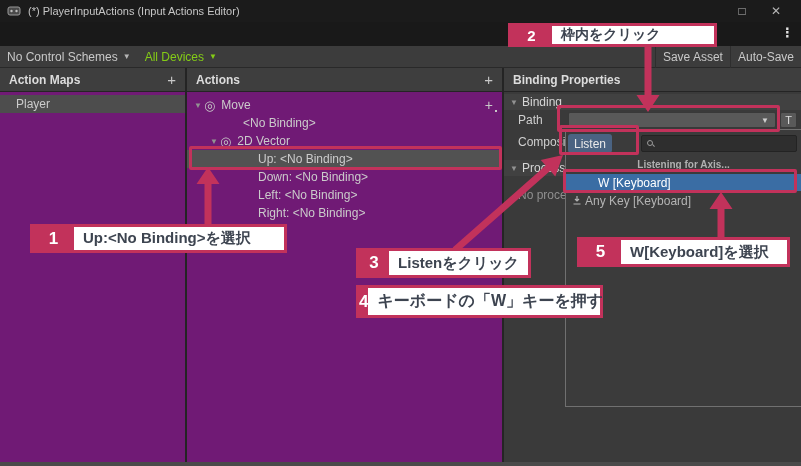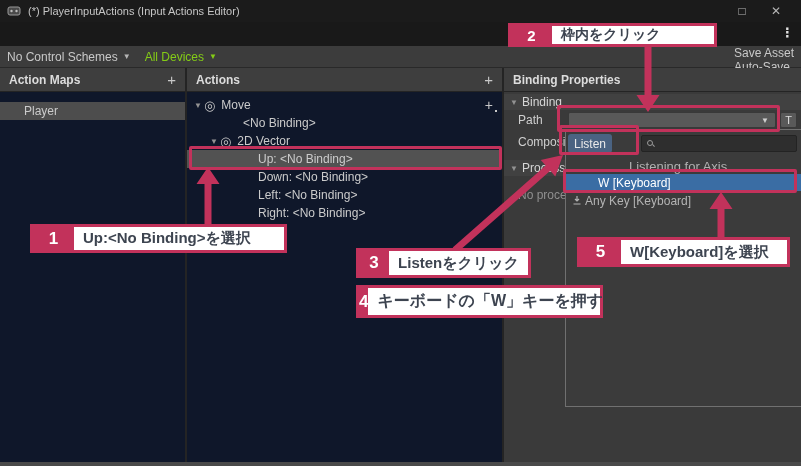--- a/index.html
+++ b/index.html
@@ -24,38 +24,38 @@
          display:flex; align-items:center; padding-left:8px; font-size:12px; color:#d2d2d2;
          white-space:nowrap; overflow:hidden; }
   .kebab { position:absolute; right:7px; top:3px; color:#e2e2e2; font-size:13px; font-weight:bold; }
 
   
   .toolbar { position:absolute; left:0; top:46px; width:100%; height:22px; background:#3c3c3c;
              border-bottom:1px solid #292929; display:flex; align-items:center; font-size:12px;justify-content:space-between; }
   .tb-item { display:flex; align-items:center; height:22px; padding:0 7px; color:#c9c9c9; }
   .tb-item .caret { font-size:8px; margin-left:5px; color:#b5b5b5; }
   .tb-item.disabled, .tb-item.disabled .caret { color:#84cc16; }
-  .tb-right { margin-left:auto; display:flex; height:22px;flex-direction:column; }
+  .tb-right { margin-left:auto; display:flex; height:22px; }
   .tb-sep { width:1px; height:22px; background:#2e2e2e; }
 
   
   .main { position:absolute; left:0; top:68px; width:100%; height:394px; display:flex; }
-  .panel { position:relative; height:100%; background:#0f172a; }
+  .panel { position:relative; height:100%; background:#701a75; }
   .panel.maps { width:187px; border-right:2px solid #242424; }
   .panel.actions { width:317px; border-right:2px solid #242424; }
   .panel.bindprops { flex:1; background:#3a3a3a; }
   .panel-header { height:24px; background:#3e3e3e; border-bottom:1px solid #242424;
                   display:flex; align-items:center; padding:0 9px; }
   .panel-header .ph-title { font-size:12px; font-weight:bold; color:#dcdcdc; }
   .panel-header .ph-add { margin-left:auto; color:#c8c8c8; font-size:15px; line-height:1; }
 
   .row { height:18px; display:flex; align-items:center; font-size:12px; color:#cbcbcb;
          white-space:nowrap; }
   .maps .row.selected { background:#4d4d4d; }
-  .maps .row { padding-left:24px; margin-top:10px; }
+  .maps .row { padding-left:16px; margin-top:3px; }
 
   .tree { padding-top:4px; }
   .fold { font-size:8px; color:#929292; width:10px; }
   .aicon { font-size:13px; color:#c7c7c7; margin-right:6px; }
   .row.move { padding-left:7px; }
   .row.move .addbind { margin-left:auto; margin-right:9px; color:#c8c8c8; font-size:14px; position:relative; }
   .row.move .addbind .dotm { position:absolute; right:-4px; bottom:1px; width:2px; height:2px; background:#c8c8c8; }
   .row.nobind { padding-left:56px; }
   .row.vec2 { padding-left:23px; }
   .row.part { padding-left:71px; }
@@ -82,22 +82,22 @@
                 border-radius:3px; display:flex; align-items:center; justify-content:center;
                 color:#eaeaea; font-size:12px; }
   .searchbox { position:absolute; left:75px; top:5px; width:156px; height:17px; background:#2e2e2e;
                border:1px solid #232323; border-radius:2px; display:flex; align-items:center;
                padding-left:5px; }
   .mag { position:relative; width:8px; height:8px; }
   .mag .lens { position:absolute; left:0; top:0; width:6px; height:6px; border:1px solid #9a9a9a;
                border-radius:50%; }
   .mag .tail { position:absolute; left:5px; top:5px; width:3px; height:1px; background:#9a9a9a;
                transform:rotate(45deg); }
-  .pk-status { position:absolute; left:0; top:29px; width:100%; text-align:center; font-size:13px;
-               color:#b0b0b0; }
+  .pk-status { position:absolute; left:0; top:29px; width:100%; text-align:center; font-size:10px;
+               color:#b0b0b0;font-weight:bold; }
   .pk-row { position:absolute; left:0; width:100%; height:17px; display:flex; align-items:center;
             font-size:12px; }
   .pk-row.selected { top:44px; background:#3a6da4; color:#ffffff; padding-left:32px; }
   .pk-row.plain { top:62px; color:#b4b4b4; padding-left:6px; }
   .pk-row .press-ic { margin-right:3px; }
 
   
   .hl { position:absolute; border:3px solid #c2325b; border-radius:2px; z-index:40; }
   .hl-up     { left:189px; top:146px; width:313px; height:24px; }
   .hl-path   { left:557px; top:105px; width:223px; height:27px; }

